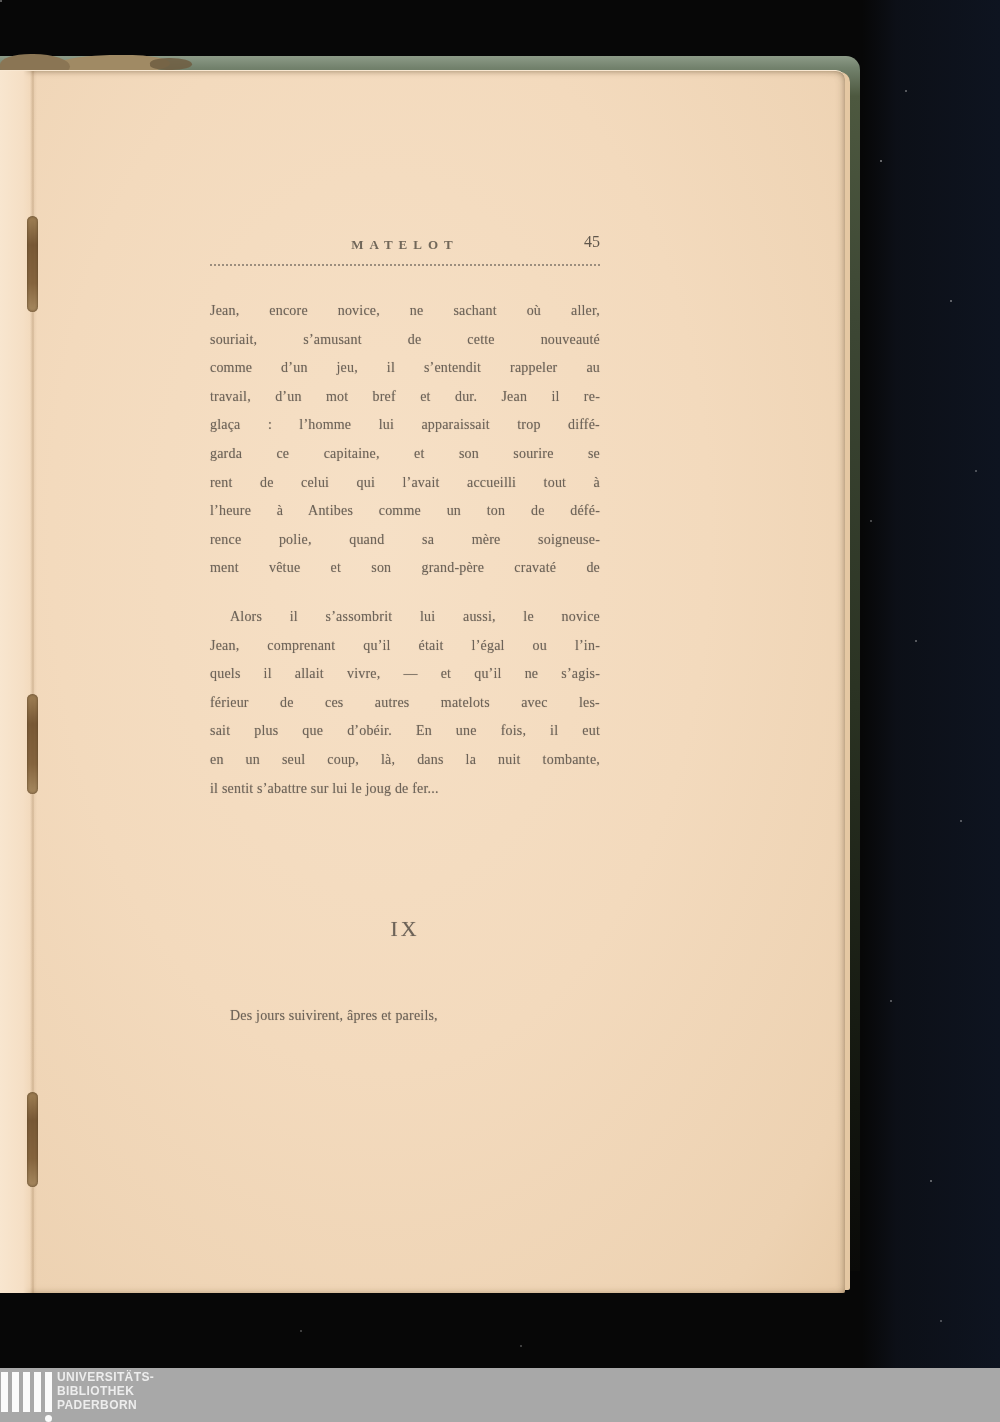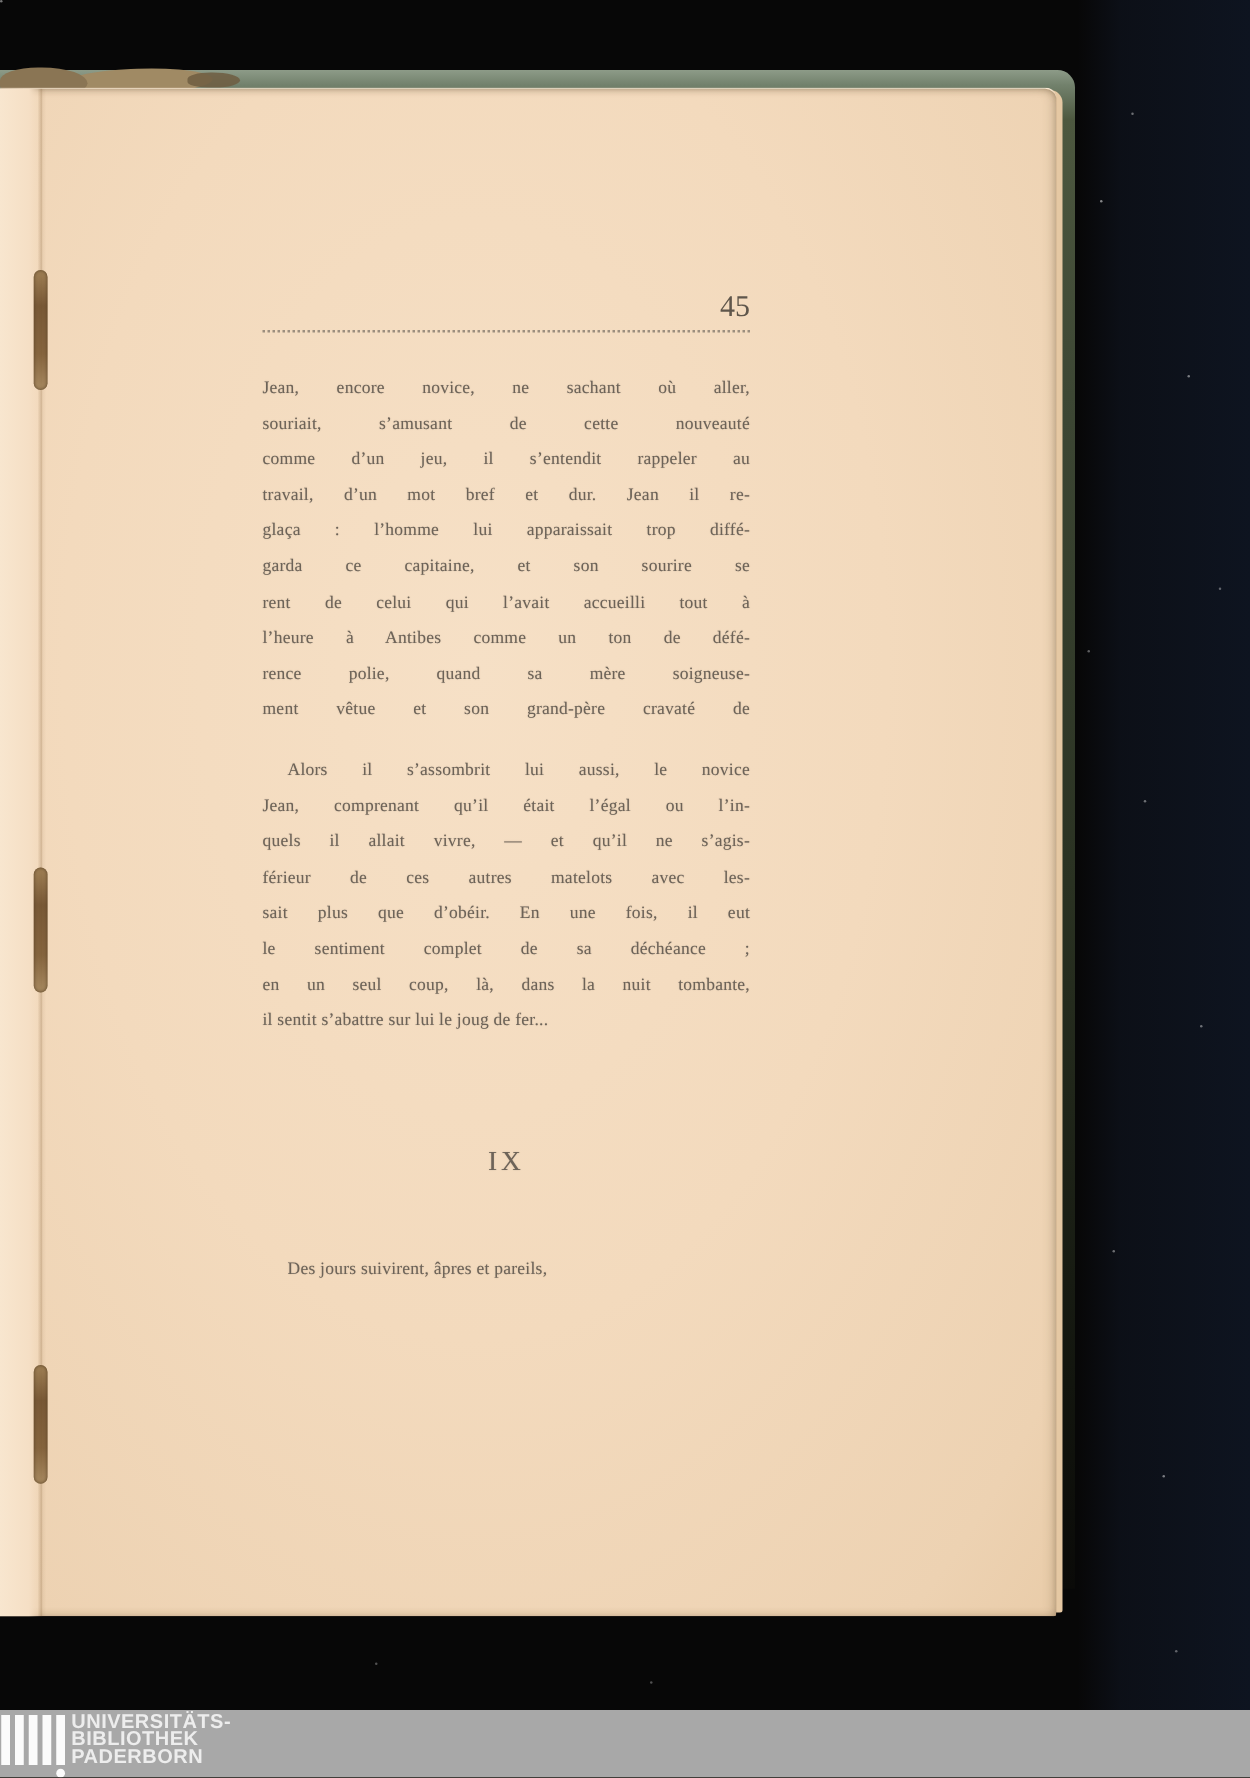--- a/index.html
+++ b/index.html
@@ -45,42 +45,42 @@
     background:linear-gradient(to right,rgba(130,95,55,0),rgba(130,95,55,.28) 45%,rgba(130,95,55,.08) 60%,rgba(130,95,55,0));}
   .stitch{position:absolute;left:27px;width:11px;border-radius:6px;
     background:linear-gradient(to bottom,#9a7a4e,#6f4f2c 30%,#7d5c35 70%,#a2845a);
     box-shadow:inset 0 0 3px #4a3318;opacity:.92;}
   .stitch1{top:145px;height:96px;} .stitch2{top:623px;height:100px;} .stitch3{top:1021px;height:95px;}
 
   
   .running-header{position:absolute;left:210px;top:166px;width:390px;height:28px;color:#716759;}
   .rh-title{position:absolute;left:0;right:0;text-align:center;font-size:13px;
     letter-spacing:6px;font-weight:bold;color:#716759;}
-  .rh-num{position:absolute;right:0;top:-4px;font-size:24px;color:#5f564b;}
+  .rh-num{position:absolute;right:0;top:-4px;font-size:16px;color:#5f564b;}
   .rule{position:absolute;left:210px;top:193px;width:390px;height:0;
     border-bottom:2px dotted #8d8173;opacity:.85;}
 
   .para{position:absolute;left:210px;width:390px;color:#6d6358;font-size:14px;
     line-height:28.6px;letter-spacing:.2px;
     text-shadow:0 0 1px rgba(109,99,88,.4);}
   .p1{top:226px;} .p2{top:532px;} .p3{top:931px;}
   .jl{text-align:justify;text-align-last:justify;}
   .ll{text-align:left;text-align-last:auto;}
   .indent{text-indent:20px;}
   .chapter{position:absolute;left:210px;top:845px;width:390px;text-align:center;
     font-size:22px;letter-spacing:3px;color:#6d6358;text-shadow:0 0 1px rgba(109,99,88,.4);}
 
   
   .wm-bar{position:absolute;left:0;top:1368px;width:1000px;height:54px;background:#a8a8a8;}
   .wm-logo{position:absolute;left:0;top:4px;width:54px;height:50px;}
   .bar{position:absolute;top:0;width:7px;height:40px;background:#fbfbfb;}
   .b1{left:1px;} .b2{left:12px;} .b3{left:23px;} .b4{left:34px;} .b5{left:45px;}
   .dot{position:absolute;left:45px;top:43px;width:7px;height:7px;border-radius:50%;background:#fbfbfb;}
   .wm-text{position:absolute;left:57px;top:3px;color:#ededed;
-    font-family:"Liberation Sans",sans-serif;font-weight:bold;font-size:16px;
+    font-family:"Liberation Sans",sans-serif;font-weight:bold;font-size:12px;
     line-height:13.8px;letter-spacing:.4px;}
 </style>
 </head>
 <body>
 
 <div id="stage">
   <div class="bg-right"></div>
   <div class="specks"></div>
 
   <div class="cover"></div>
@@ -91,20 +91,21 @@
   <div class="under-page"></div>
 
   <div class="page">
     <div class="gutter-strip"></div>
     <div class="crease"></div>
     <div class="stitch stitch1"></div>
     <div class="stitch stitch2"></div>
     <div class="stitch stitch3"></div>
 
     <div class="running-header">
+      <div class="rh-title">MATELOT</div>
       <div class="rh-num">45</div>
     </div>
     <div class="rule"></div>
 
     <div class="para p1">
       <div class="jl">Jean, encore novice, ne sachant où aller,</div>
       <div class="jl">souriait, s’amusant de cette nouveauté</div>
       <div class="jl">comme d’un jeu, il s’entendit rappeler au</div>
       <div class="jl">travail, d’un mot bref et dur. Jean il re-</div>
       <div class="jl">glaça : l’homme lui apparaissait trop diffé-</div>
@@ -114,21 +115,20 @@
       <div class="jl">rence polie, quand sa mère soigneuse-</div>
       <div class="jl">ment vêtue et son grand-père cravaté de</div>
     </div>
 
     <div class="para p2">
       <div class="jl indent">Alors il s’assombrit lui aussi, le novice</div>
       <div class="jl">Jean, comprenant qu’il était l’égal ou l’in-</div>
       <div class="jl">quels il allait vivre, — et qu’il ne s’agis-</div>
       <div class="jl">férieur de ces autres matelots avec les-</div>
       <div class="jl">sait plus que d’obéir. En une fois, il eut</div>
-      <div class="jl">le sentiment complet de sa déchéance ;</div>
       <div class="jl">en un seul coup, là, dans la nuit tombante,</div>
       <div class="ll">il sentit s’abattre sur lui le joug de fer...</div>
     </div>
 
     <div class="chapter">IX</div>
 
     <div class="para p3">
       <div class="ll indent">Des jours suivirent, âpres et pareils,</div>
     </div>
   </div>

